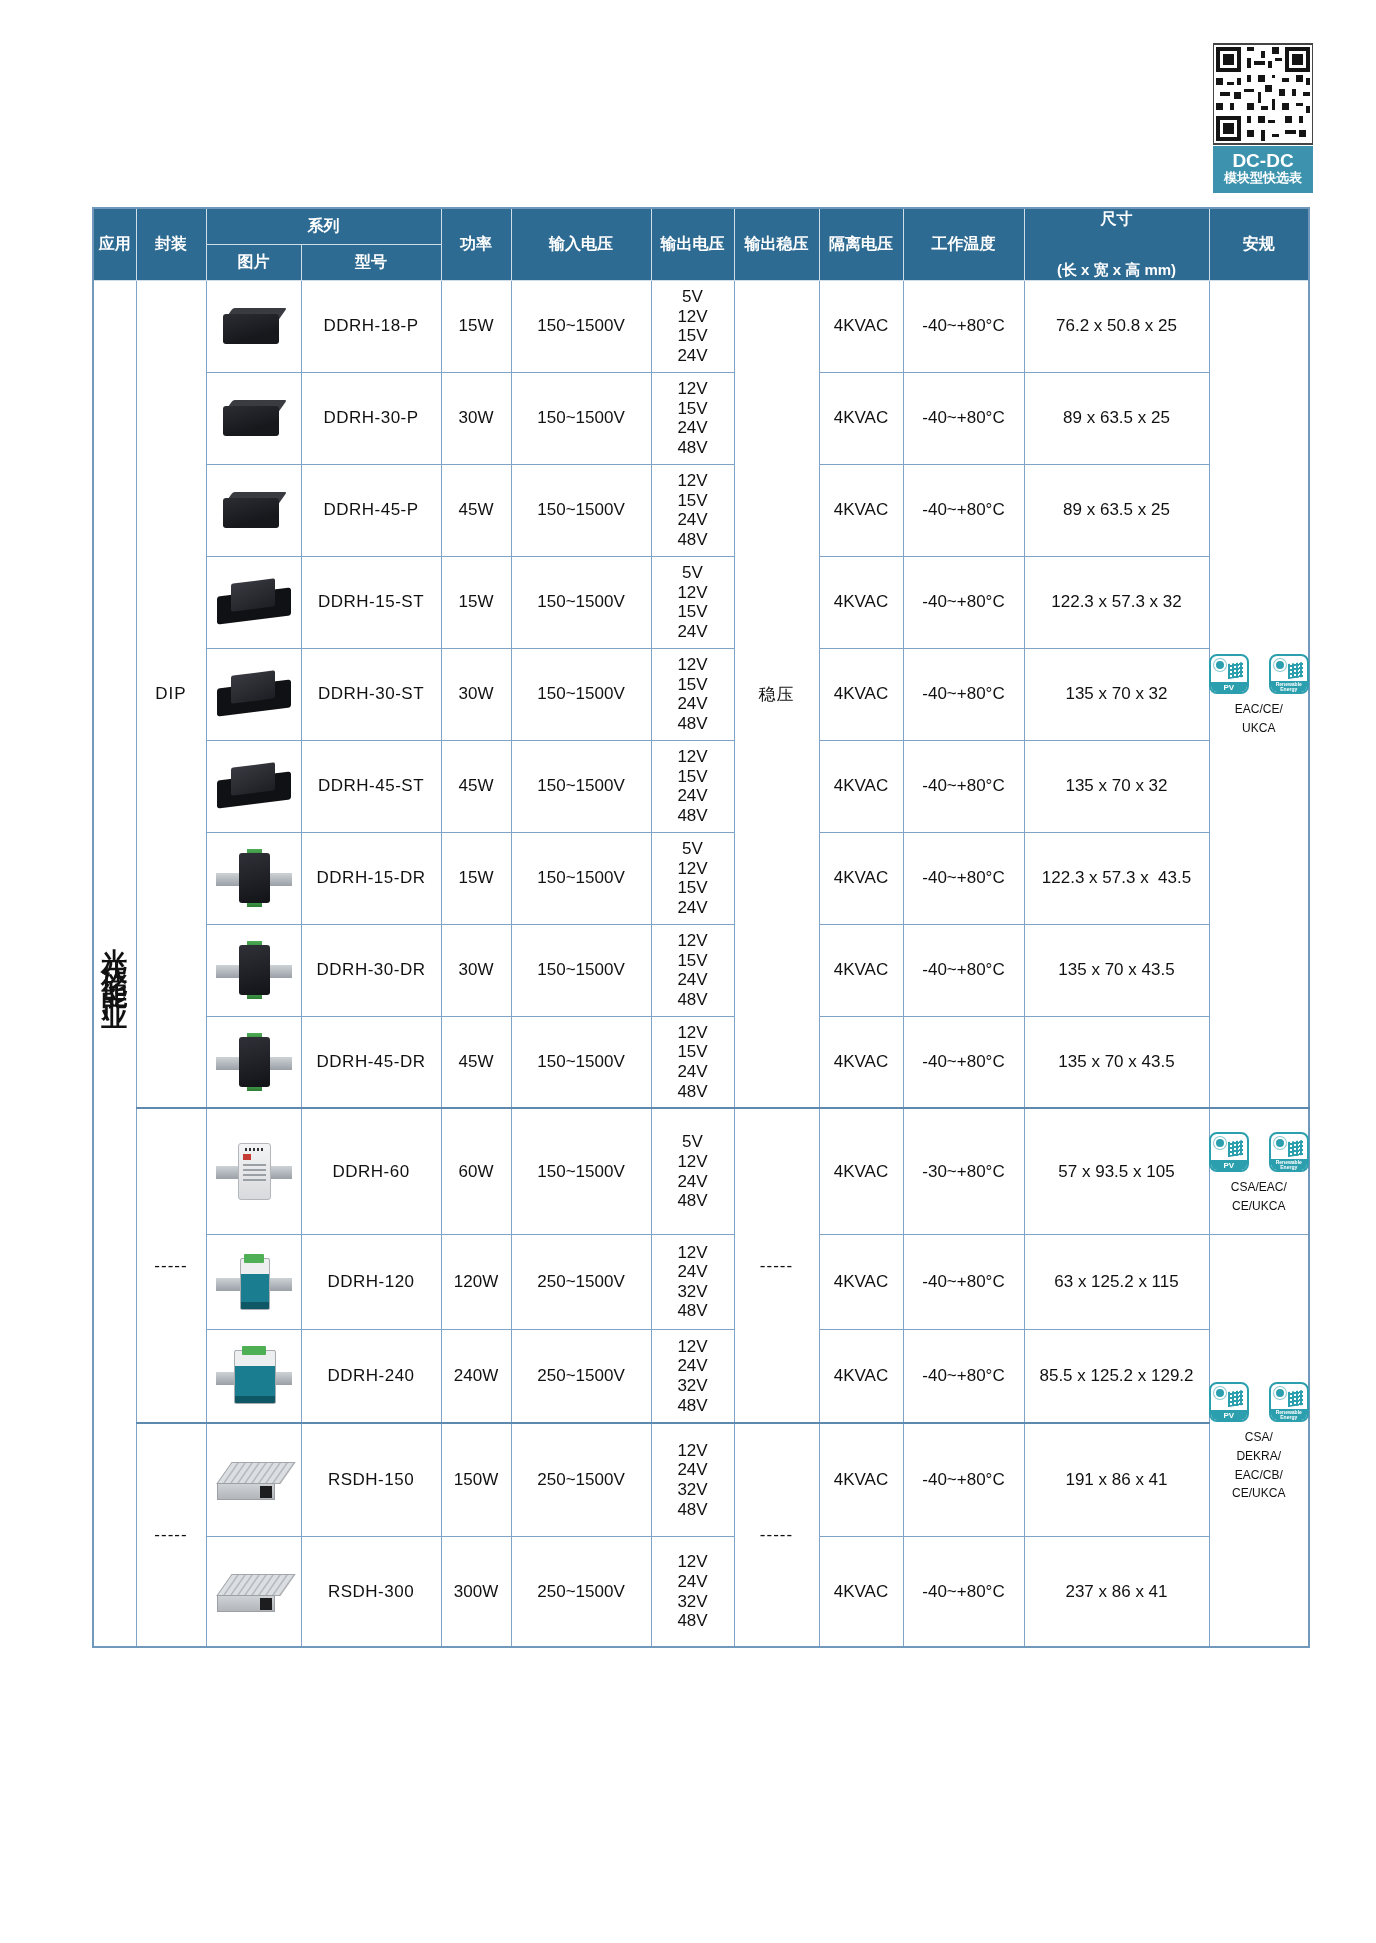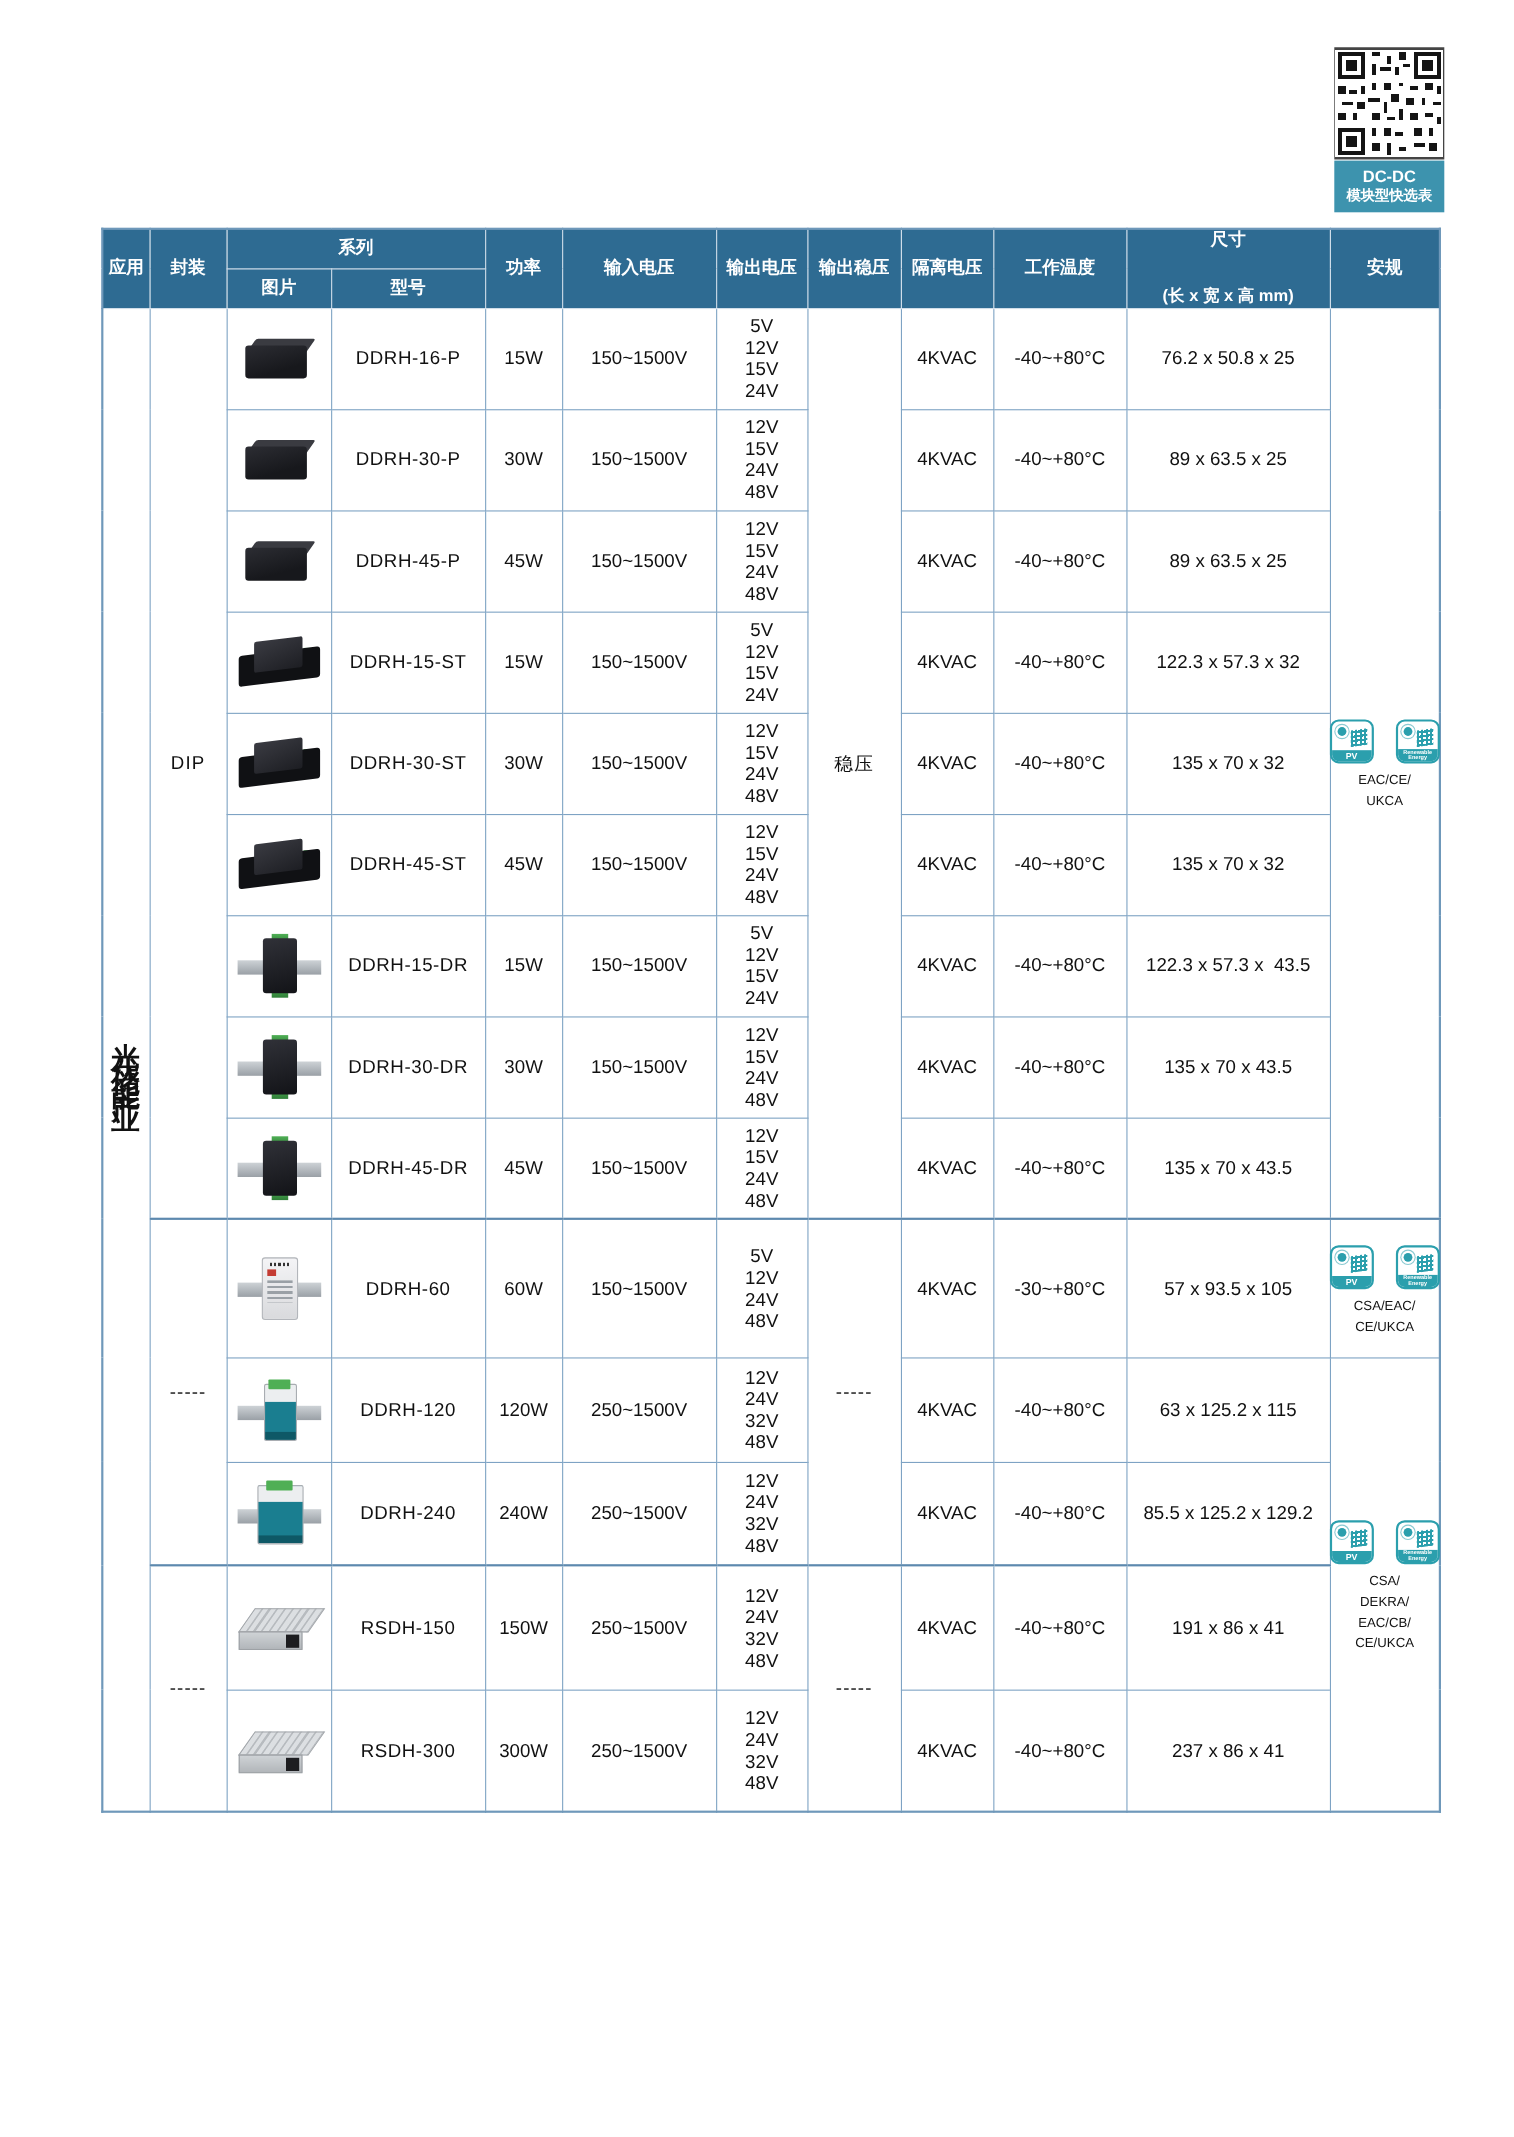--- a/index.html
+++ b/index.html
@@ -9,21 +9,21 @@
   
   .banner{position:absolute;left:90px;top:75px;width:706px;height:80px;background:#2e6b92;
           color:#fff;font-size:46px;font-weight:800;line-height:80px;padding-left:27px;
           box-sizing:border-box;letter-spacing:1px;white-space:nowrap;}
 
   
   .qr-wrap{position:absolute;left:1213px;top:43px;width:100px;}
   .qr-code{display:block;width:100px;height:102px;}
   .qr-label{background:#3d93ae;color:#fff;text-align:center;font-weight:700;
             padding:6px 0 7px;margin-top:1px;}
-  .qr-label .l1{font-size:15px;line-height:17px;}
+  .qr-label .l1{font-size:19px;line-height:17px;}
   .qr-label .l2{font-size:13px;line-height:17px;}
 
   
   .tbl-wrap{position:absolute;left:92px;top:207px;}
   table.qs{border-collapse:collapse;table-layout:fixed;width:1216px;border:2px solid #6f98ba;}
   .qs th{background:#2e6b92;color:#fff;font-size:16px;font-weight:700;
          border:1px solid #cfdde9;padding:0;line-height:1.25;}
   .qs thead tr{height:28px;}
   .qs th .sub{font-size:15px;font-weight:700;margin-top:32px;}
   .qs td{border:1px solid #7ea3c4;padding:0;text-align:center;vertical-align:middle;
@@ -161,21 +161,21 @@
           <th>型号</th>
         </tr>
       </thead>
       <tbody>
           <tr style="height: 92px;">
             <td class="app-cell" rowspan="14"><span class="app-text">光伏储能产业</span></td>
             <td class="pkg-cell" rowspan="9">DIP</td>
             <td class="pic-cell">
               <div class="thumb img-encap"></div>
             </td>
-            <td class="model-cell">DDRH-16-P</td>
+            <td class="model-cell">DDRH-18-P</td>
             <td class="power-cell">15W</td>
             <td class="input-cell">150~1500V</td>
             <td class="out-cell">5V
 12V
 15V
 24V</td>
             <td class="reg-cell" rowspan="9">稳压</td>
             <td class="iso-cell">4KVAC</td>
             <td class="temp-cell">-40~+80°C</td>
             <td class="dims-cell">76.2 x 50.8 x 25</td>

